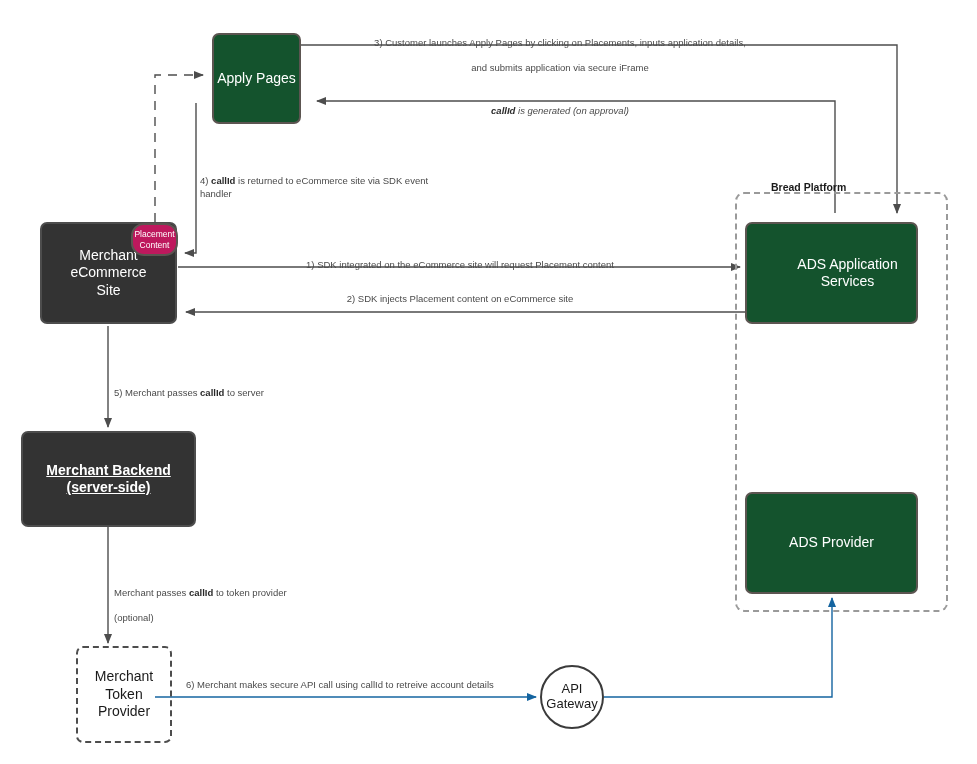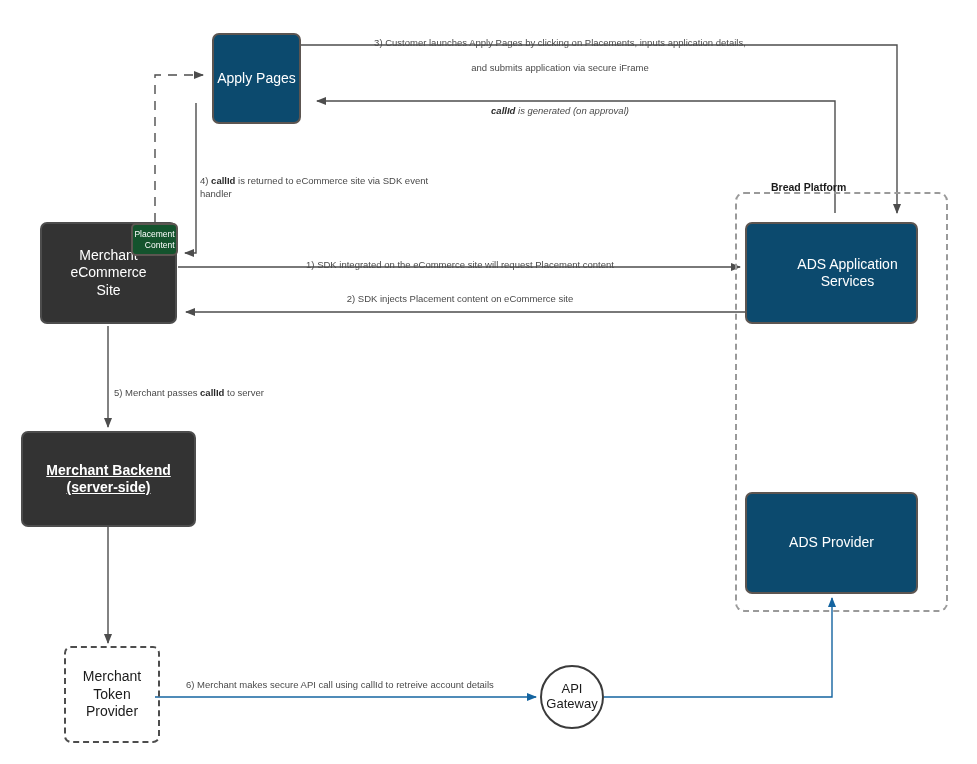--- a/index.html
+++ b/index.html
@@ -34,21 +34,21 @@
     position: absolute;
     box-sizing: border-box;
     display: flex;
     align-items: center;
     justify-content: center;
     text-align: center;
     border-radius: 7px;
     line-height: 1.22;
   }
   .node-blue {
-    background: #0c4a6e;
+    background: #14532d;
     border: 2px solid #5C5551;
     color: #ffffff;
     font-size: 14px;
   }
   .node-dark {
     background: #333333;
     border: 2px solid #4d4d4d;
     color: #ffffff;
     font-size: 14px;
   }
@@ -80,29 +80,29 @@
     justify-content: center;
     text-align: center;
     font-size: 14px;
     color: #1a1a1a;
     line-height: 1.25;
   }
 
   .badge {
     position: absolute;
     box-sizing: border-box;
-    background: #14532d;
+    background: #be185d;
     border: 2px solid #5C5551;
-    border-radius: 5px;
+    border-radius: 13px;
     color: #ffffff;
     font-size: 8.5px;
     display: flex;
     align-items: center;
     justify-content: center;
-    text-align: right;
+    text-align: center;
     line-height: 1.18;
   }
 
   .group-box {
     position: absolute;
     box-sizing: border-box;
     border: 2px dashed #9a9a9a;
     border-radius: 9px;
     background: transparent;
   }
@@ -179,21 +179,21 @@
 
   <div class="node node-dark" style="left:40px; top:222px; width:137px; height:102px; white-space:pre-line;">Merchant eCommerce
 Site</div>
 
   <div class="badge" style="left:131px; top:223px; width:47px; height:33px; white-space:pre-line;">Placement
 Content</div>
 
   <div class="node node-dark bold" style="left:21px; top:431px; width:175px; height:96px; white-space:pre-line;text-decoration:underline;">Merchant Backend
 (server-side)</div>
 
-  <div class="node-dashed" style="left:64px; top:646px; width:96px; height:97px; white-space:pre-line;">Merchant
+  <div class="node-dashed" style="left:76px; top:646px; width:96px; height:97px; white-space:pre-line;">Merchant
 Token Provider</div>
 
   <div class="node-circle" style="left:540px; top:665px; width:64px; height:64px; white-space:pre-line;">API
 Gateway</div>
 
   <div class="node node-blue" style="left:745px; top:222px; width:173px; height:102px;padding-left:32px;">ADS Application Services</div>
 
   <div class="node node-blue" style="left:745px; top:492px; width:173px; height:102px;">ADS Provider</div>
 
   <div class="elabel center" style="left:338px; top:24px; width:444px;">
@@ -210,16 +210,20 @@
   </div>
 
   <div class="elabel center" style="left:250px; top:259px; width:420px;">1) SDK integrated on the eCommerce site will request Placement content</div>
 
   <div class="elabel center" style="left:250px; top:293px; width:420px;">2) SDK injects Placement content on eCommerce site</div>
 
   <div class="elabel left" style="left:114px; top:374px; width:250px;">
     <span>5) Merchant passes </span><b>callId</b><span> to server</span>
   </div>
 
+  <div class="elabel left" style="left:114px; top:574px; width:230px;">
+    <span>Merchant passes </span><b>callId</b><span> to token provider</span><br>
+    <span>(optional)</span>
+  </div>
 
   <div class="elabel left" style="left:186px; top:679px; width:360px;">6) Merchant makes secure API call using callId to retreive account details</div>
 
 </div>
 
 </body></html>

